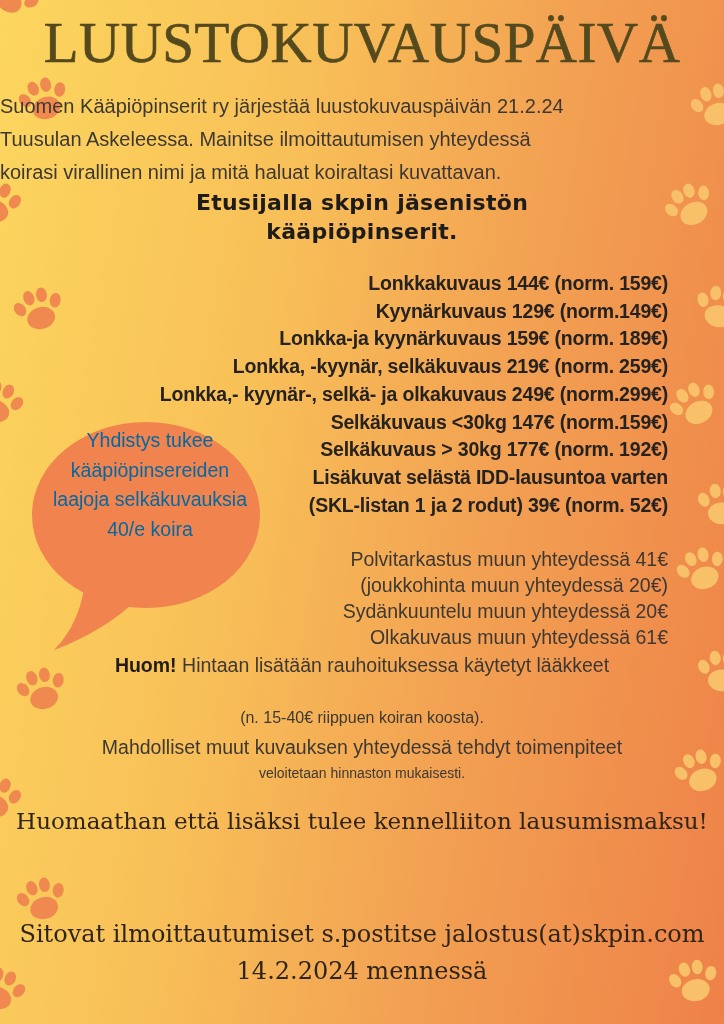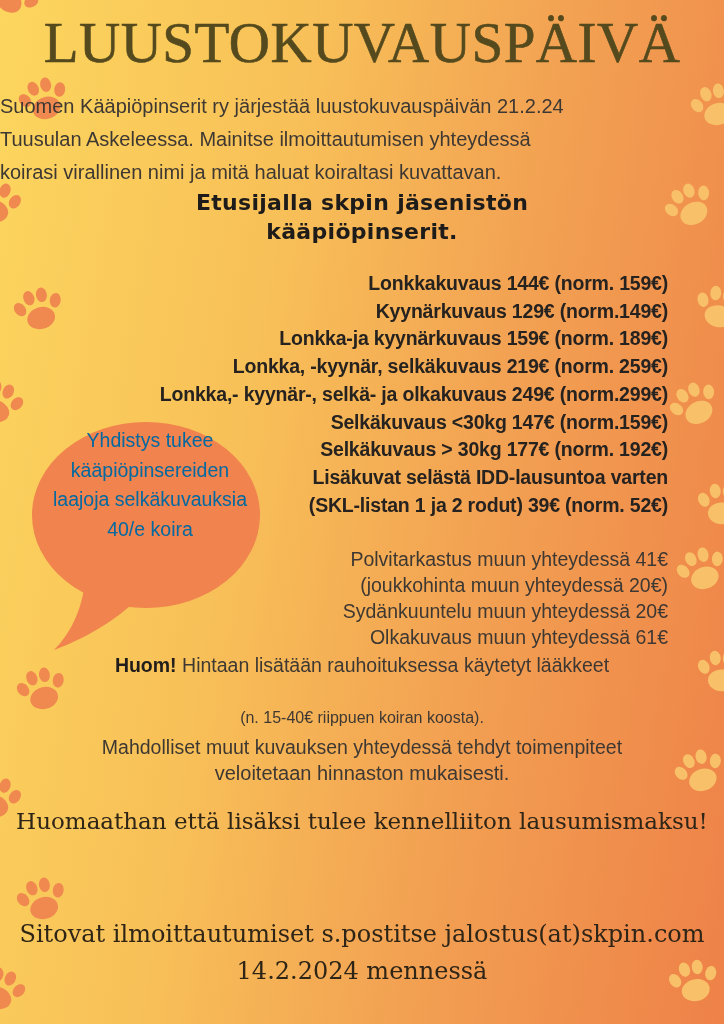--- a/index.html
+++ b/index.html
@@ -53,21 +53,21 @@
     position:absolute;left:6px;top:16px;width:232px;text-align:center;
     font-size:19.5px;line-height:29.5px;color:#0369a1;
   }
   .note-block{
     position:absolute;top:652px;left:0;width:100%;text-align:center;color:var(--text);
   }
   .note-line1{font-size:19.5px;line-height:26px;}
   .note-line1 b{color:#211d1a;}
   .note-line2{font-size:16px;line-height:24px;margin-top:28px;}
   .note-line3{font-size:19.5px;line-height:26px;margin-top:4px;}
-  .note-line4{font-size:20px;line-height:26px;}
+  .note-line4{font-size:14px;line-height:26px;}
   .kennel-note{
     position:absolute;top:808px;left:0;width:100%;text-align:center;
     font-family:"DejaVu Serif", serif;font-size:23px;color:var(--serif-text);
     white-space:nowrap;
   }
   .signup{
     position:absolute;top:916px;left:0;width:100%;text-align:center;
     font-family:"DejaVu Serif", serif;font-size:24px;line-height:37px;color:var(--serif-text);
     white-space:nowrap;
   }

